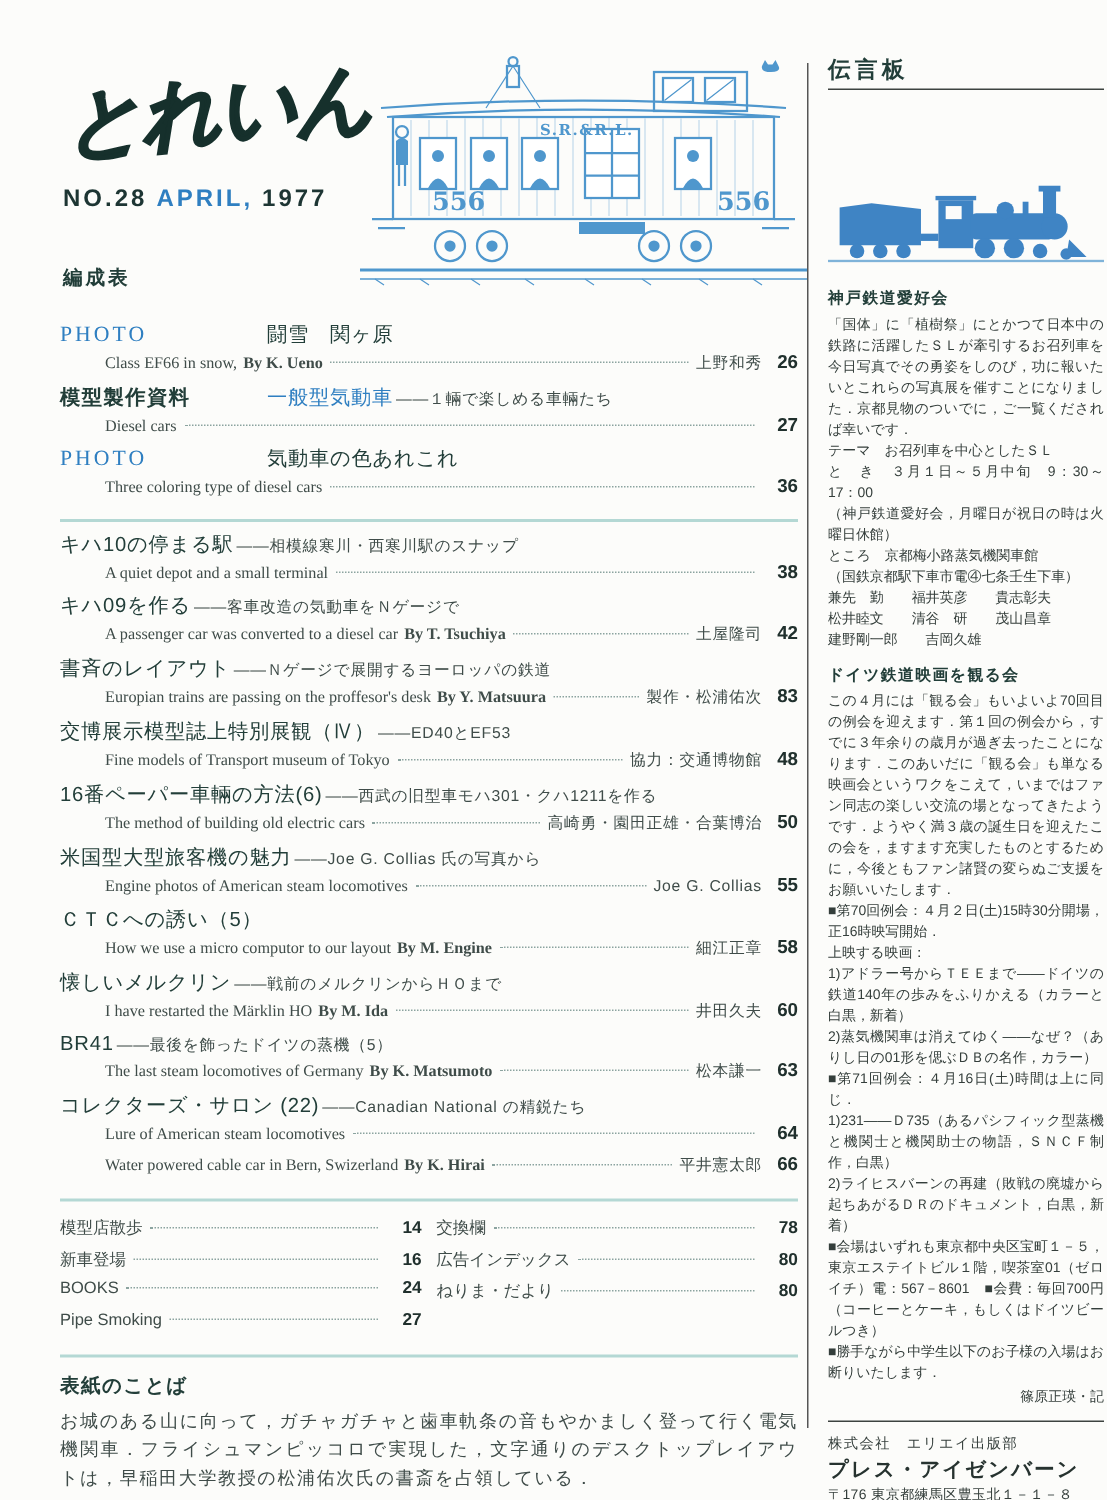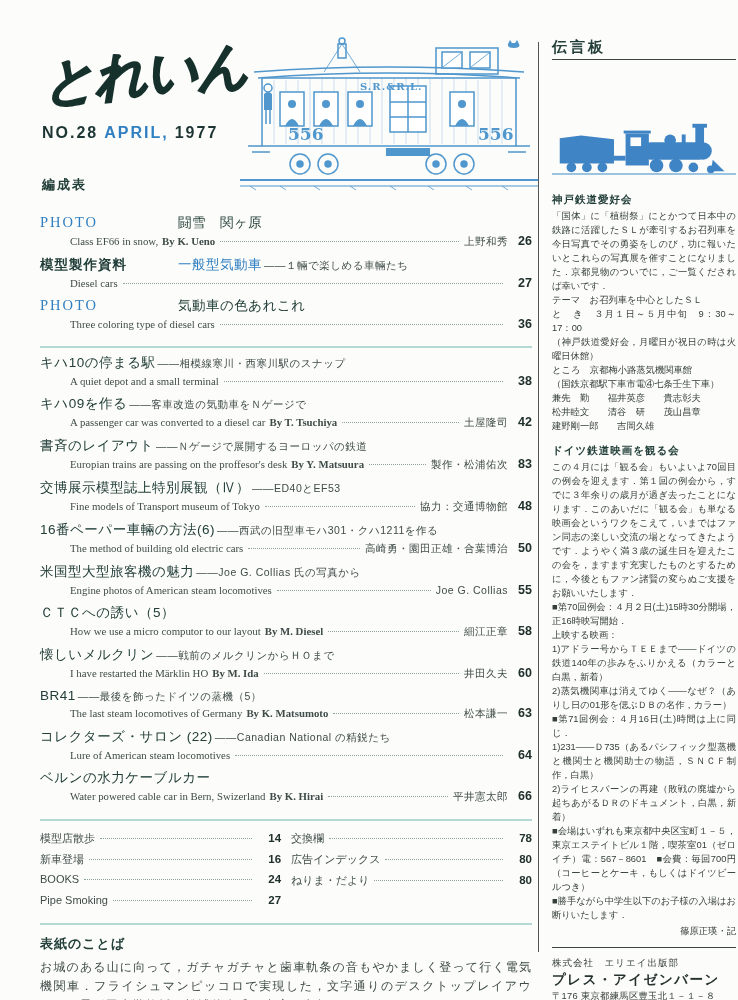--- a/index.html
+++ b/index.html
@@ -261,21 +261,21 @@
           <span class="leader"></span>
           <span class="author">Joe G. Collias</span>
           <span class="page">55</span>
         </div>
       </div>
       <div class="entry">
         <div class="t-row">
           <span class="title">ＣＴＣへの誘い（5）</span>
         </div>
         <div class="e-row">
-          <span class="eng">How we use a micro computor to our layout<b class="by">By M. Diesel</b></span>
+          <span class="eng">How we use a micro computor to our layout<b class="by">By M. Engine</b></span>
           <span class="leader"></span>
           <span class="author">細江正章</span>
           <span class="page">58</span>
         </div>
       </div>
       <div class="entry">
         <div class="t-row">
           <span class="title">懐しいメルクリン</span>
           <span class="subtitle">——戦前のメルクリンからＨＯまで</span>
         </div>
@@ -303,23 +303,20 @@
           <span class="title">コレクターズ・サロン (22)</span>
           <span class="subtitle">——Canadian National の精鋭たち</span>
         </div>
         <div class="e-row">
           <span class="eng">Lure of American steam locomotives</span>
           <span class="leader"></span>
           <span class="page">64</span>
         </div>
       </div>
       <div class="entry">
-        <div class="t-row">
-          <span class="title">ベルンの水力ケーブルカー</span>
-        </div>
         <div class="e-row">
           <span class="eng">Water powered cable car in Bern, Swizerland<b class="by">By K. Hirai</b></span>
           <span class="leader"></span>
           <span class="author">平井憲太郎</span>
           <span class="page">66</span>
         </div>
       </div>
     </div>
     <div id="minis">
     <div class="mini-col" id="mini-left">

